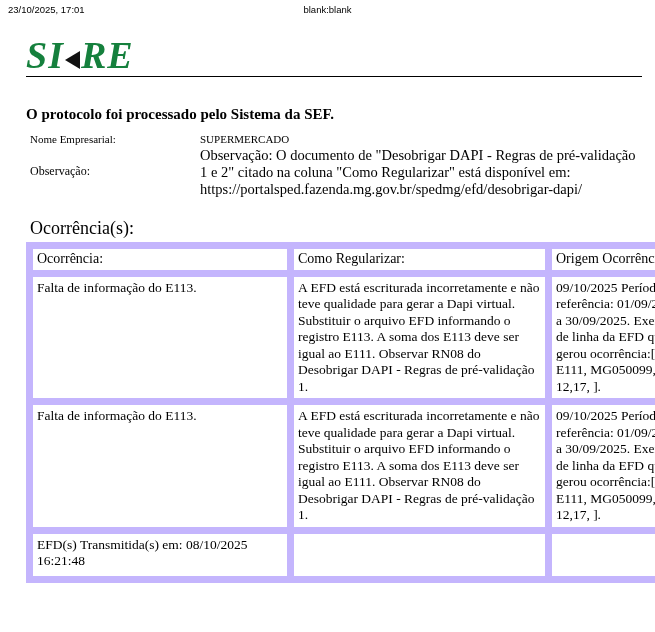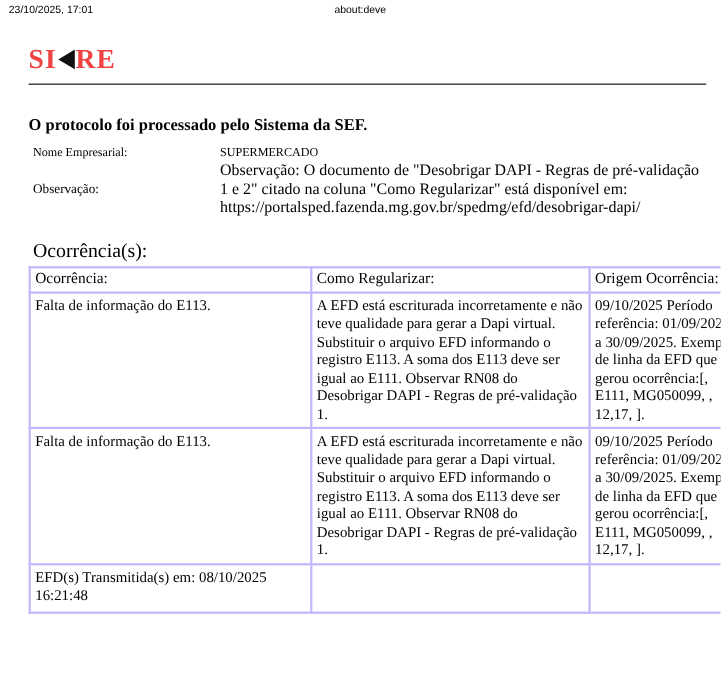--- a/index.html
+++ b/index.html
@@ -54,23 +54,24 @@
   
   .logo-wrap {
     position: relative;
     height: 44px;
     margin-top: 8px;
     margin-bottom: 4px;
   }
   .logo {
     font-family: "Liberation Serif", serif;
     font-weight: bold;
-    font-size: 25px;
+    font-style: italic;
+    font-size: 38px;
     letter-spacing: 1px;
-    color: #ef4444;
+    color: #15803d;
     display: inline-block;
     line-height: 38px;
   }
   .logo .tri {
     display: inline-block;
     width: 0;
     height: 0;
     border-top: 9px solid transparent;
     border-bottom: 9px solid transparent;
     border-right: 15px solid #111;
@@ -133,21 +134,21 @@
     margin-left: 4px;
     font-size: 18px;
   }
   table.occ {
     border-collapse: collapse;
     width: 616px;
     table-layout: fixed;
     font-size: 13.5px;
   }
   table.occ td, table.occ th {
-    border: 2px solid #c4b5fd;
+    border: 7px solid #c4b5fd;
     vertical-align: top;
     padding: 3px 4px 3px 4px;
     font-weight: normal;
     text-align: left;
     line-height: 16.5px;
   }
   table.occ th {
     font-size: 14px;
     padding-top: 2px;
     padding-bottom: 2px;
@@ -160,21 +161,21 @@
     height: 36px;
   }
 </style>
 </head>
 <body>
 
 <div class="page">
 
   <div class="print-header">
     <span class="ph-left">23/10/2025, 17:01</span>
-    <span class="ph-center">about:deve</span>
+    <span class="ph-center">blank:blank</span>
   </div>
 
   <div class="content">
 
     <div class="logo-wrap">
       <span class="logo"><span>SI</span><span class="tri"></span><span>RE</span></span>
       <hr class="logo-rule">
     </div>
 
     <div class="doc-title">O protocolo foi processado pelo Sistema da SEF.</div>

